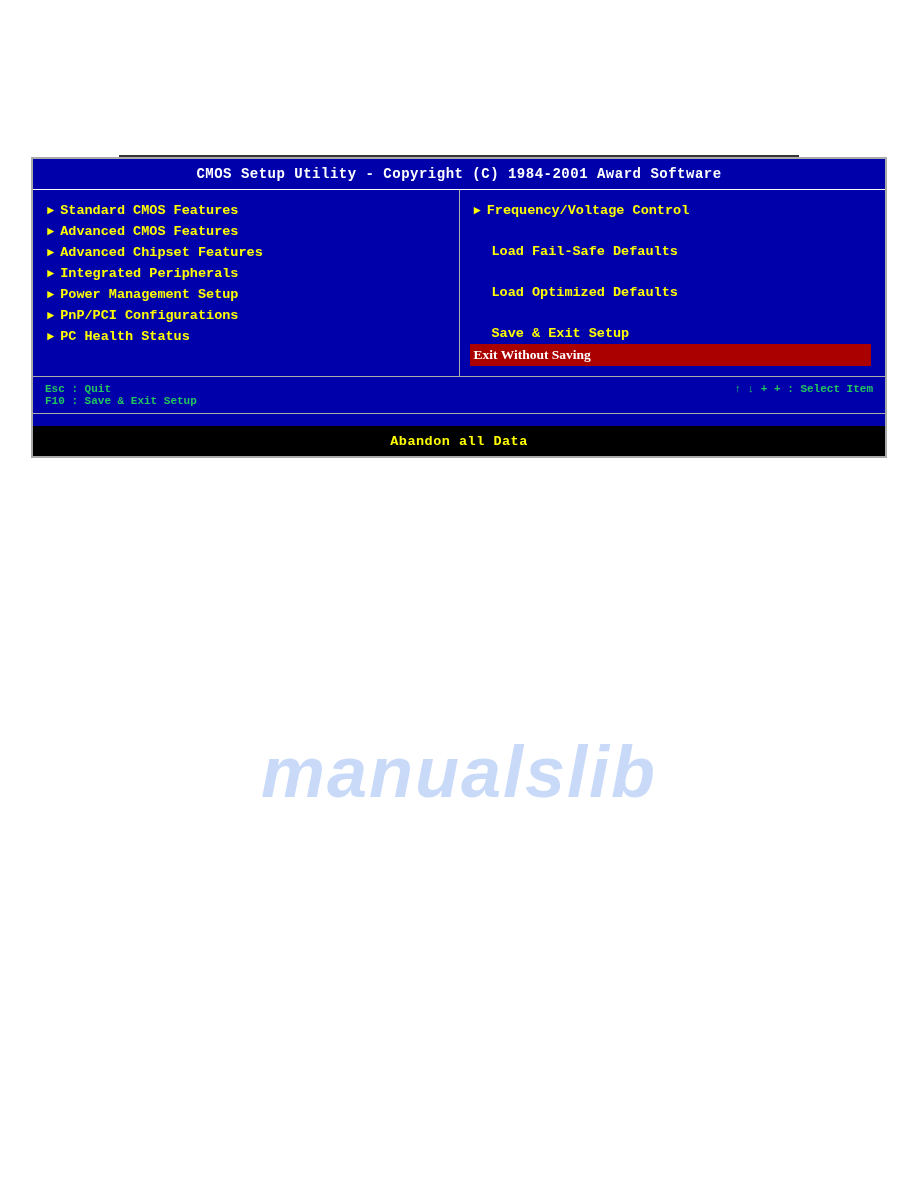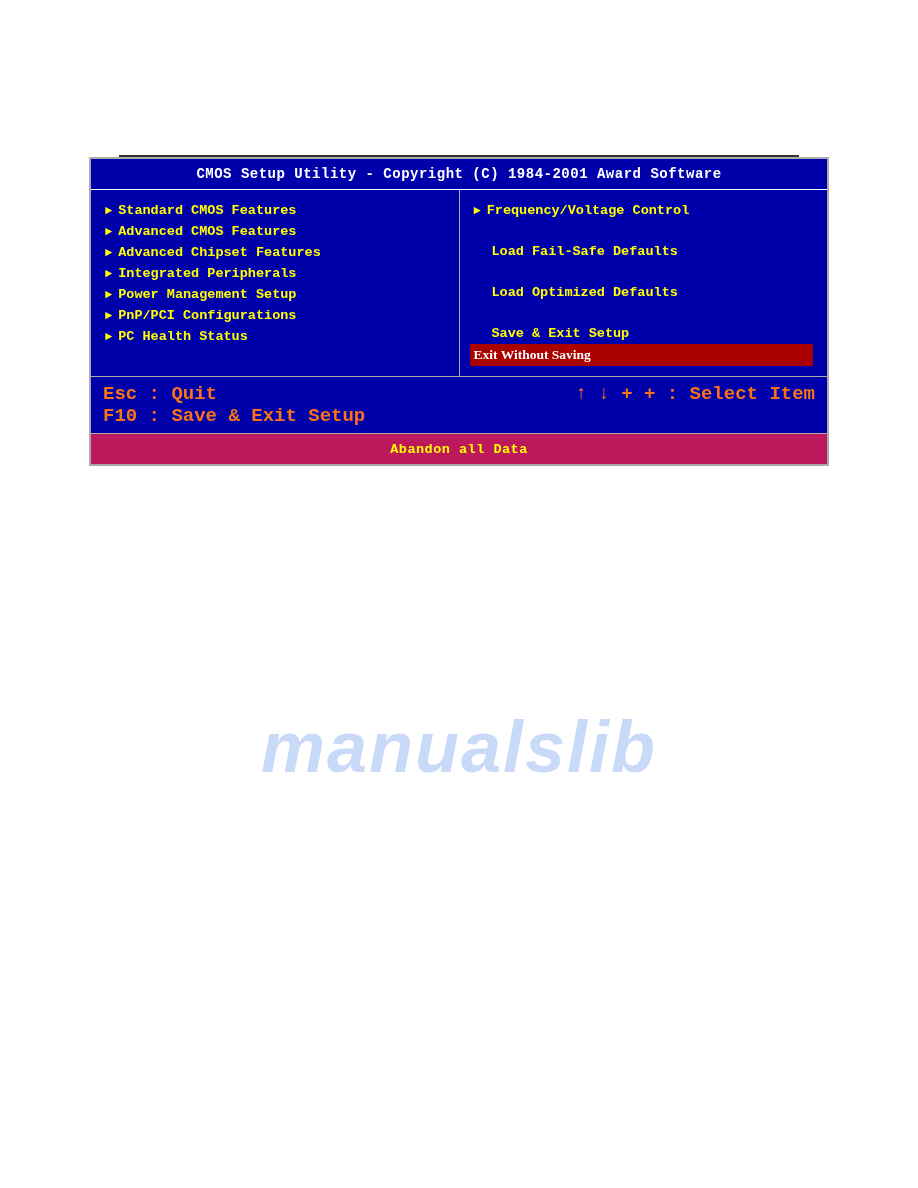--- a/index.html
+++ b/index.html
@@ -24,21 +24,21 @@
 
     .divider-line {
       width: 680px;
       height: 2px;
       background: #333;
       margin-top: 155px;
       margin-bottom: 0;
     }
 
     .bios-screen {
-      width: 740px;
+      width: 856px;
       background: #0000aa;
       border: 2px solid #aaaaaa;
       margin-top: 0;
     }
 
     .bios-title-bar {
       background: #0000aa;
       text-align: center;
       padding: 6px 8px;
       border-bottom: 1px solid #ffffff;
@@ -118,45 +118,46 @@
       font-family: Liberation Serif, serif;
     }
 
     .bios-footer {
       background: #0000aa;
       padding: 6px 12px;
       border-bottom: 1px solid #aaaaaa;
     }
 
     .footer-line {
-      color: #f97316;
-      font-size: 19px;
+      color: #22c55e;
+      font-size: 11px;
       font-weight: bold;
       font-family: 'Courier New', Courier, monospace;
       display: flex;
       justify-content: space-between;
     }
 
     .bios-status-bar {
-      background: #be185d;
+      background: #000000;
       text-align: center;
       padding: 6px 8px;
+      margin-top: 12px;
     }
 
     .bios-status-bar span {
       color: #ffff00;
       font-size: 13.5px;
       font-weight: bold;
       font-family: 'Courier New', Courier, monospace;
       letter-spacing: 0.5px;
     }
 
     .watermark {
       position: absolute;
-      bottom: 400px;
+      bottom: 375px;
       left: 50%;
       transform: translateX(-50%);
       color: rgba(100, 149, 237, 0.35);
       font-size: 72px;
       font-family: Arial, sans-serif;
       font-style: italic;
       font-weight: bold;
       white-space: nowrap;
       pointer-events: none;
       letter-spacing: 2px;

